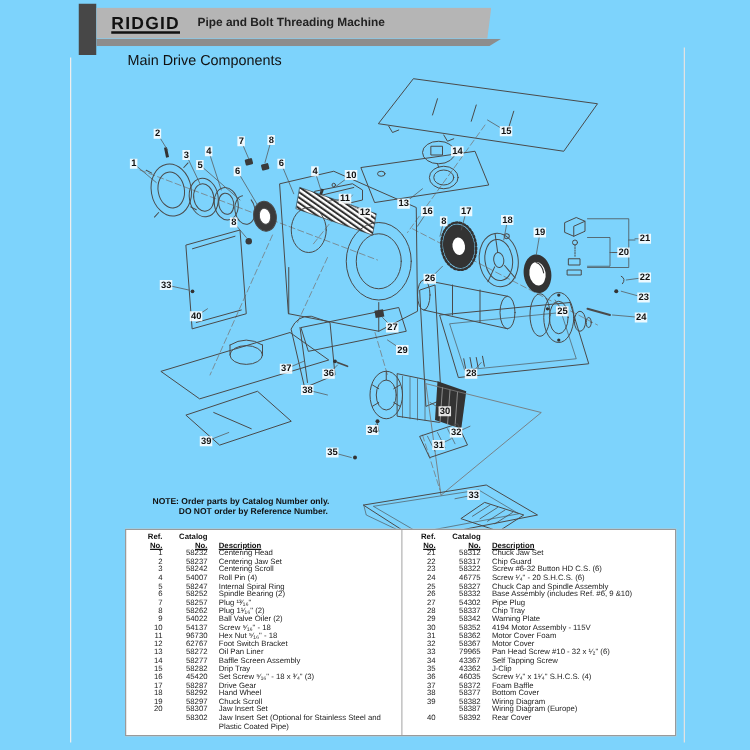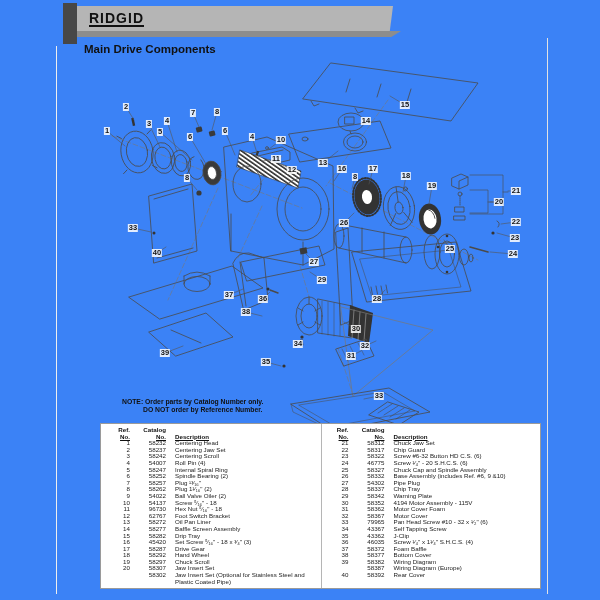--- a/index.html
+++ b/index.html
@@ -1,33 +1,33 @@
 <!DOCTYPE html>
 <html><head>
 <meta charset="utf-8">
 <style>
   html,body{margin:0;padding:0;background:#fff;}
-  #page{position:relative;width:600px;height:600px;background:#3b82f6;overflow:hidden;
+  #page{position:relative;width:600px;height:600px;background:#7dd3fc;overflow:hidden;
         font-family:"Liberation Sans",sans-serif;color:#1a1a1a;}
   .edge-r{position:absolute;left:547px;top:38px;width:1px;height:556px;background:#e2e2e2;}
   .edge-l{position:absolute;left:56px;top:46px;width:1px;height:548px;background:#eee;}
 
   
   .tab{position:absolute;left:63px;top:3px;width:14px;height:41px;background:#474747;}
   .hbar{position:absolute;left:77px;top:6px;width:316px;height:25px;background:#b5b5b5;
         clip-path:polygon(0 0,100% 0,99% 100%,0 100%);display:flex;align-items:center;}
   .hshadow{position:absolute;left:77px;top:31px;width:324px;height:6px;background:#8d8d8d;
         clip-path:polygon(0 0,100% 0,97% 100%,0 100%);}
   .brand{font-weight:bold;font-size:14px;letter-spacing:1px;color:#111;border-bottom:2px solid #111;
         margin-left:12px;line-height:14px;}
   .product{font-weight:bold;font-size:9.5px;color:#222;margin-left:14px;}
   .model{position:absolute;left:400px;top:4px;width:136px;height:28px;background:#000;color:#fff;
         font-weight:bold;font-size:17px;display:flex;align-items:center;justify-content:flex-end;
         padding-right:12px;box-sizing:border-box;letter-spacing:1px;}
-  .ptitle{position:absolute;left:84px;top:43px;font-weight:bold;font-size:11.5px;color:#111;}
+  .ptitle{position:absolute;left:102px;top:43px;font-weight:normal;font-size:11.5px;color:#111;}
 
   
   #diagram{position:absolute;left:0;top:0;width:600px;height:600px;}
   .callout{position:absolute;transform:translate(-50%,-50%);font-weight:bold;font-size:7.5px;
         color:#111;background:rgba(255,255,255,.85);padding:0 1px;line-height:8px;}
 
   
   .note1{position:absolute;left:122px;top:398px;font-weight:bold;font-size:6.8px;color:#111;}
   .note2{position:absolute;left:143px;top:406px;font-weight:bold;font-size:6.8px;color:#111;}
 
@@ -46,20 +46,21 @@
 </head>
 <body>
 
 <div id="page">
   <div class="edge-l"></div>
   <div class="edge-r"></div>
 
   <div class="tab"></div>
   <div class="hbar">
     <span class="brand">RIDGID</span>
+    <span class="product">Pipe and Bolt Threading Machine</span>
   </div>
   <div class="hshadow"></div>
 
   <div class="ptitle">Main Drive Components</div>
 
   <svg id="diagram" viewBox="0 0 600 600">
     <defs>
       <pattern id="hatch" width="3.5" height="3.5" patternUnits="userSpaceOnUse" patternTransform="rotate(-55)">
         <rect width="3.5" height="3.5" fill="#fff"></rect>
           <rect width="1.6" height="3.5" fill="#2f2f2f"></rect>

